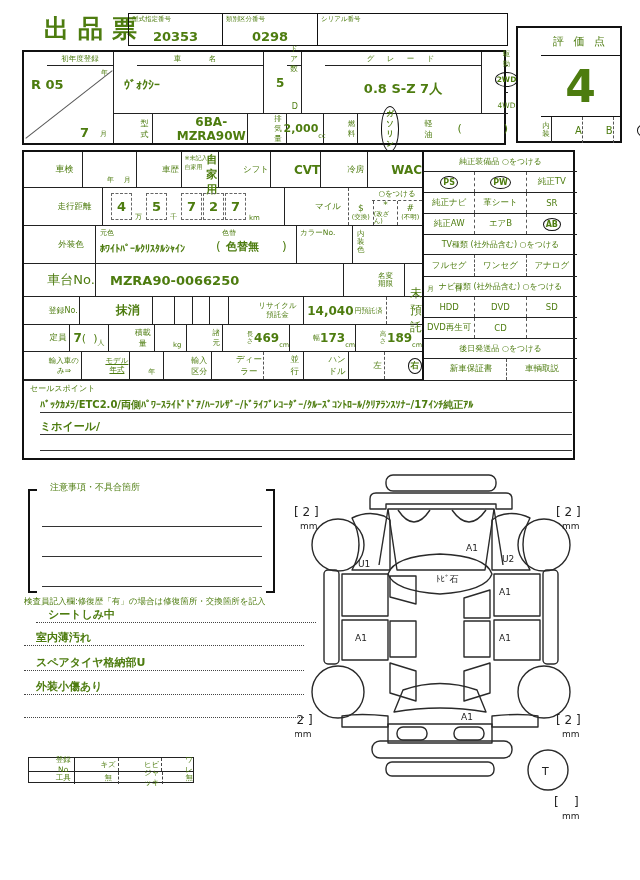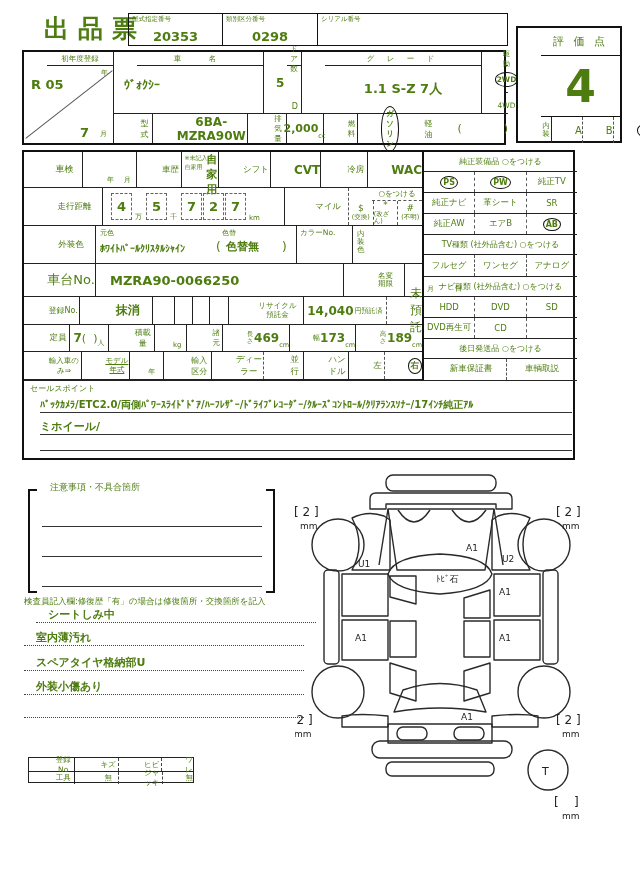--- a/index.html
+++ b/index.html
@@ -79,21 +79,21 @@
     </div>
 
     <div class="c br" style="left:240px;top:0;width:38px;height:61px;">
       <div class="ctr bb" style="height:13px;font-size:7.5px;">ドア数</div>
       <span class="c v" style="left:12px;top:24px;font-size:12px;">5</span>
       <span class="c" style="right:3px;bottom:2px;font-size:8px;">D</span>
     </div>
 
     <div class="c br" style="left:278px;top:0;width:180px;height:61px;">
       <div class="ctr bb" style="height:13px;font-size:7.5px;letter-spacing:5px;">グ レ ー ド</div>
-      <div class="ctr v" style="height:46px;font-size:13px;">1.1 S-Z 7人</div>
+      <div class="ctr v" style="height:46px;font-size:13px;">0.8 S-Z 7人</div>
     </div>
 
     <div class="c" style="left:458px;top:0;width:26px;height:91px;">
       <div class="ctr bb" style="height:13px;font-size:7px;">駆動</div>
       <div class="ctr bb" style="height:26px;">
         <span class="circ" style="font-size:7.5px;padding:2px 1px;">2WD</span>
       </div>
       <div class="ctr" style="height:24px;font-size:7.5px;">4WD</div>
     </div>
 

